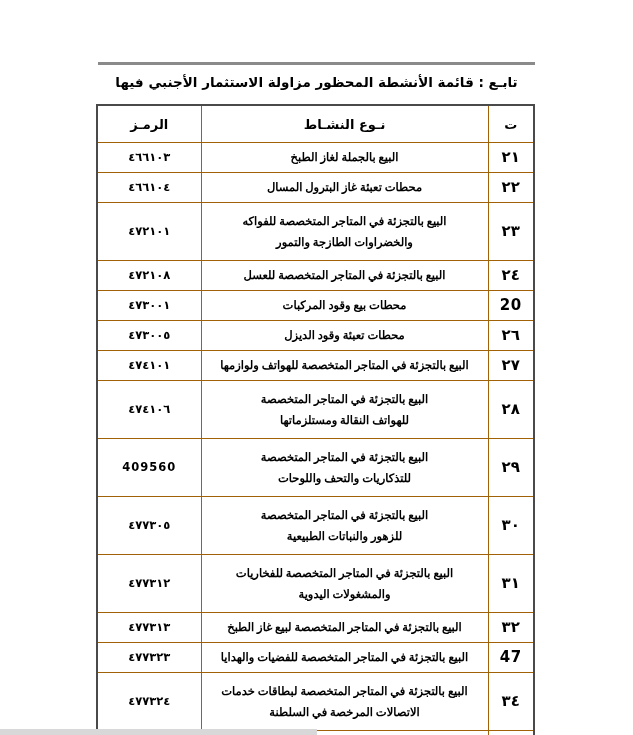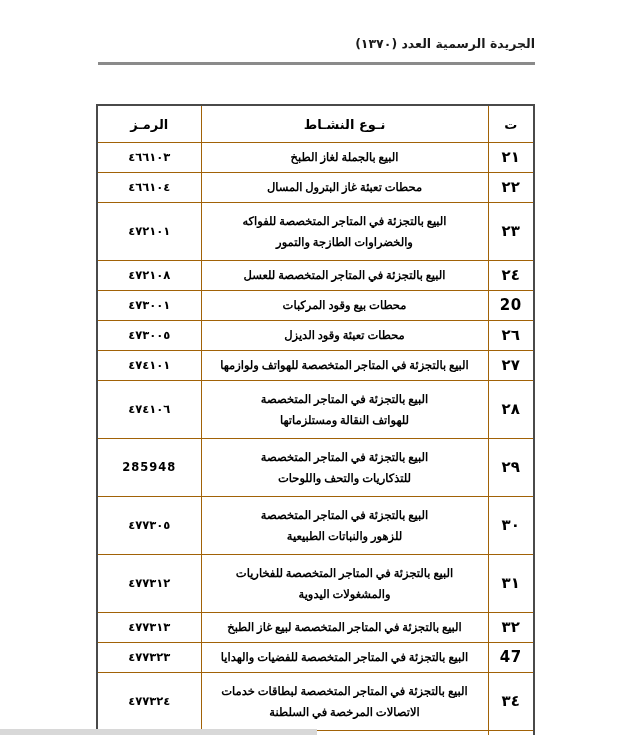--- a/index.html
+++ b/index.html
@@ -126,24 +126,24 @@
     width: 317px;
     height: 6px;
     background: #d8d8d8;
   }
 </style>
 </head>
 <body>
 
 <div class="page">
 
-  <div class="gazette-header">الجريدة الرسمية العدد (١٣٧٠)</div>
 
   <div class="header-rule"></div>
 
+  <div class="doc-title">تابـع : قائمة الأنشطة المحظور مزاولة الاستثمار الأجنبي فيها</div>
 
   <div class="table-wrap">
     <table class="activities">
       <colgroup>
         <col class="c-num">
         <col class="c-act">
         <col class="c-code">
       </colgroup>
       <thead>
         <tr>
@@ -210,21 +210,21 @@
               <span class="act-line">للهواتف النقالة ومستلزماتها</span>
             </td>
             <td class="code">٤٧٤١٠٦</td>
           </tr>
           <tr class="double">
             <td class="num">٢٩</td>
             <td class="act">
               <span class="act-line">البيع بالتجزئة في المتاجر المتخصصة</span>
               <span class="act-line">للتذكاريات والتحف واللوحات</span>
             </td>
-            <td class="code">285948</td>
+            <td class="code">409560</td>
           </tr>
           <tr class="double">
             <td class="num">٣٠</td>
             <td class="act">
               <span class="act-line">البيع بالتجزئة في المتاجر المتخصصة</span>
               <span class="act-line">للزهور والنباتات الطبيعية</span>
             </td>
             <td class="code">٤٧٧٣٠٥</td>
           </tr>
           <tr class="double">

